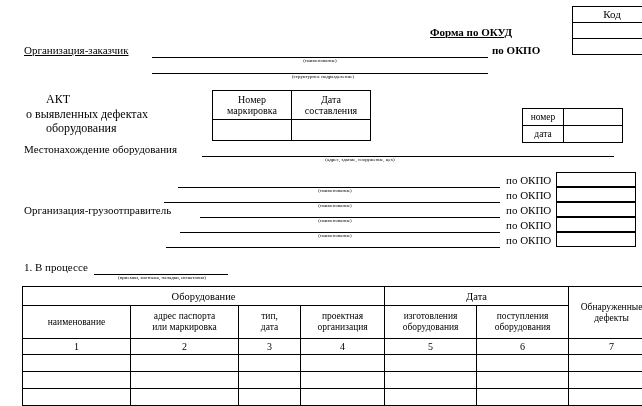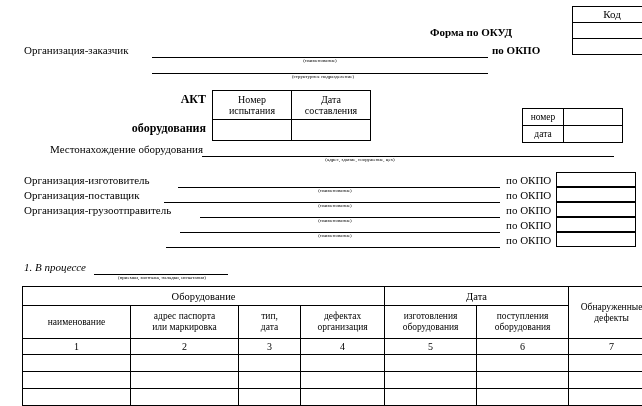--- a/index.html
+++ b/index.html
@@ -54,21 +54,21 @@
     line-height: 15px;
   }
   .kod-cell {
     width: 80px; height: 16px;
     border: 1px solid #000;
     border-top: none;
     box-sizing: border-box;
   }
 
   
-  .title-line { font-size: 12px; font-weight: bold; text-align: right; white-space: nowrap;}
+  .title-line { font-size: 12px; font-weight: normal; text-align: left; white-space: nowrap;}
 
   
   .dn-table {
     border-collapse: collapse;
     font-size: 10px;
   }
   .dn-table td {
     border: 1px solid #000;
     text-align: center;
     vertical-align: middle;
@@ -107,41 +107,42 @@
 <body>
 
 <div class="page">
 
   <div class="abs" id="kod-col">
     <div id="kod-header">Код</div>
     <div class="kod-cell"></div>
     <div class="kod-cell"></div>
   </div>
 
-  <div class="abs lbl bold" style="left:430px; top:26px;">Форма по ОКУД</div>
+  <div class="abs lbl bold" style="left:430px; top:26px;text-decoration:underline;">Форма по ОКУД</div>
 
   <div class="abs lbl bold" style="left:492px; top:44px;">по ОКПО</div>
 
-  <div class="abs lbl" style="left:24px; top:44px;">Организация-заказчик</div>
+  <div class="abs lbl" style="left:24px; top:44px;text-decoration:underline;">Организация-заказчик</div>
   <div class="abs line" style="left:152px; top:57px; width:336px;"></div>
   <div class="abs tiny" style="left:270px; top:58px; width:100px;">(наименование)</div>
 
   <div class="abs line" style="left:152px; top:73px; width:336px;"></div>
   <div class="abs tiny" style="left:258px; top:74px; width:130px;">(структурное подразделение)</div>
 
   <div class="abs title-line" style="left:46px; top:92px; width:160px;">АКТ</div>
+  <div class="abs title-line" style="left:26px; top:107px; width:200px;">о выявленных дефектах</div>
   <div class="abs title-line" style="left:46px; top:121px; width:160px;">оборудования</div>
 
   <div class="abs" style="left:212px; top:90px;">
     <table class="dn-table">
       <tbody>
           <tr>
         <td style="width:76px; height:26px;">
           <span>Номер</span><br>
-          <span>испытания</span>
+          <span>маркировка</span>
         </td>
         <td style="width:76px; height:26px;">
           <span>Дата</span><br>
           <span>составления</span>
         </td>
       </tr>
       <tr>
         <td style="height:18px;"></td>
         <td style="height:18px;"></td>
       </tr>
@@ -157,30 +158,28 @@
         <td style="width:56px;"></td>
       </tr>
       <tr>
         <td>дата</td>
         <td></td>
       </tr>
     </tbody>
       </table>
   </div>
 
-  <div class="abs lbl" style="left:24px; top:143px;margin-left:26px;">Местонахождение оборудования</div>
+  <div class="abs lbl" style="left:24px; top:143px;">Местонахождение оборудования</div>
   <div class="abs line" style="left:202px; top:156px; width:412px;"></div>
   <div class="abs tiny" style="left:280px; top:157px; width:160px;">(адрес, здание, сооружение, цех)</div>
 
-  <div class="abs lbl" style="left:24px; top:174px;">Организация-изготовитель</div>
   <div class="abs line" style="left:178px; top:187px; width:322px;"></div>
   <div class="abs lbl" style="left:506px; top:174px;">по ОКПО</div>
   <div class="abs box" style="left:556px; top:172px; width:80px; height:15px;"></div>
 
-  <div class="abs lbl" style="left:24px; top:189px;">Организация-поставщик</div>
   <div class="abs line" style="left:164px; top:202px; width:336px;"></div>
   <div class="abs tiny" style="left:280px; top:188px; width:110px;">(наименование)</div>
   <div class="abs lbl" style="left:506px; top:189px;">по ОКПО</div>
   <div class="abs box" style="left:556px; top:187px; width:80px; height:15px;"></div>
 
   <div class="abs lbl" style="left:24px; top:204px;font-family:Liberation Serif, serif;">Организация-грузоотправитель</div>
   <div class="abs line" style="left:200px; top:217px; width:300px;"></div>
   <div class="abs tiny" style="left:280px; top:203px; width:110px;">(наименование)</div>
   <div class="abs lbl" style="left:506px; top:204px;">по ОКПО</div>
   <div class="abs box" style="left:556px; top:202px; width:80px; height:15px;"></div>
@@ -188,21 +187,21 @@
   <div class="abs line" style="left:180px; top:232px; width:320px;"></div>
   <div class="abs tiny" style="left:280px; top:218px; width:110px;">(наименование)</div>
   <div class="abs lbl" style="left:506px; top:219px;">по ОКПО</div>
   <div class="abs box" style="left:556px; top:217px; width:80px; height:15px;"></div>
 
   <div class="abs line" style="left:166px; top:247px; width:334px;"></div>
   <div class="abs tiny" style="left:280px; top:233px; width:110px;">(наименование)</div>
   <div class="abs lbl" style="left:506px; top:234px;">по ОКПО</div>
   <div class="abs box" style="left:556px; top:232px; width:80px; height:15px;"></div>
 
-  <div class="abs lbl" style="left:24px; top:261px;font-style:italic;">1. В процессе</div>
+  <div class="abs lbl" style="left:24px; top:261px;">1. В процессе</div>
   <div class="abs line" style="left:94px; top:274px; width:134px;"></div>
   <div class="abs tiny" style="left:92px; top:275px; width:140px;">(приемки, монтажа, наладки, испытания)</div>
 
   <div class="abs" style="left:22px; top:286px;">
     <table id="main-table">
       <colgroup>
         <col style="width:108px">
         <col style="width:108px">
         <col style="width:62px">
         <col style="width:84px">
@@ -225,21 +224,21 @@
         </td>
         <td class="hd">
           <span>адрес паспорта</span><br>
           <span>или маркировка</span>
         </td>
         <td class="hd">
           <span>тип,</span><br>
           <span>дата</span>
         </td>
         <td class="hd">
-          <span>дефектах</span><br>
+          <span>проектная</span><br>
           <span>организация</span>
         </td>
         <td class="hd">
           <span>изготовления</span><br>
           <span>оборудования</span>
         </td>
         <td class="hd">
           <span>поступления</span><br>
           <span>оборудования</span>
         </td>

